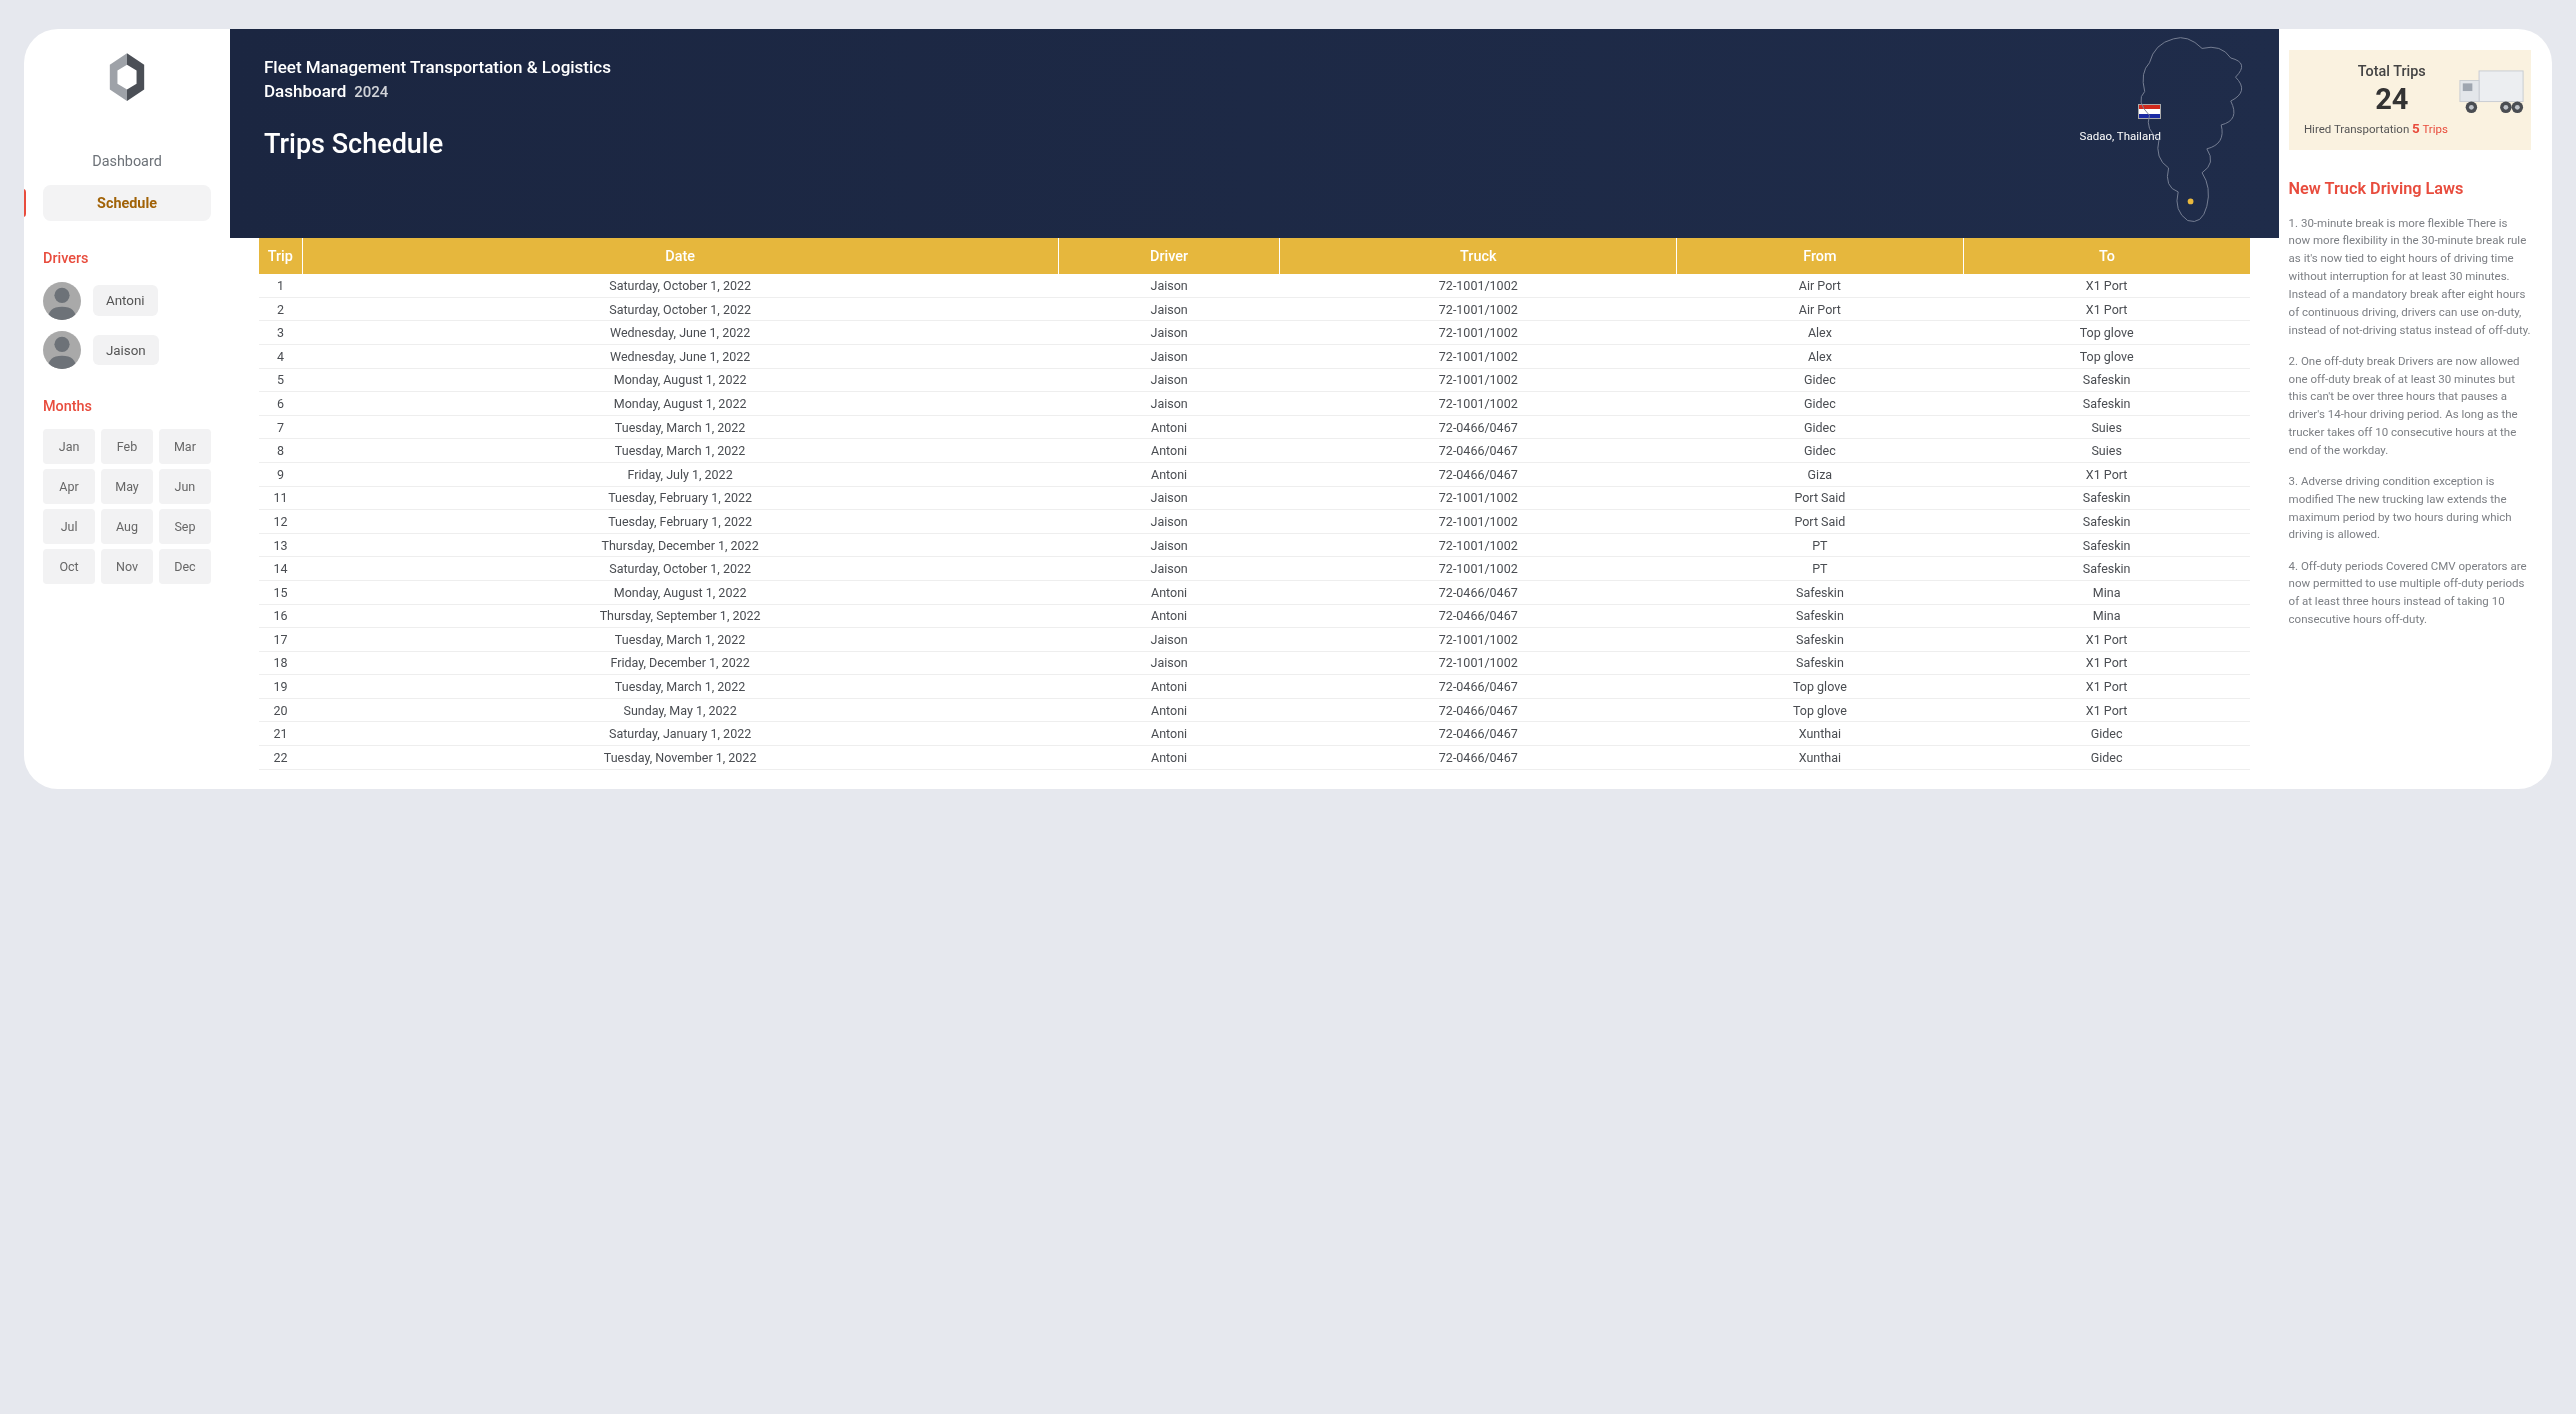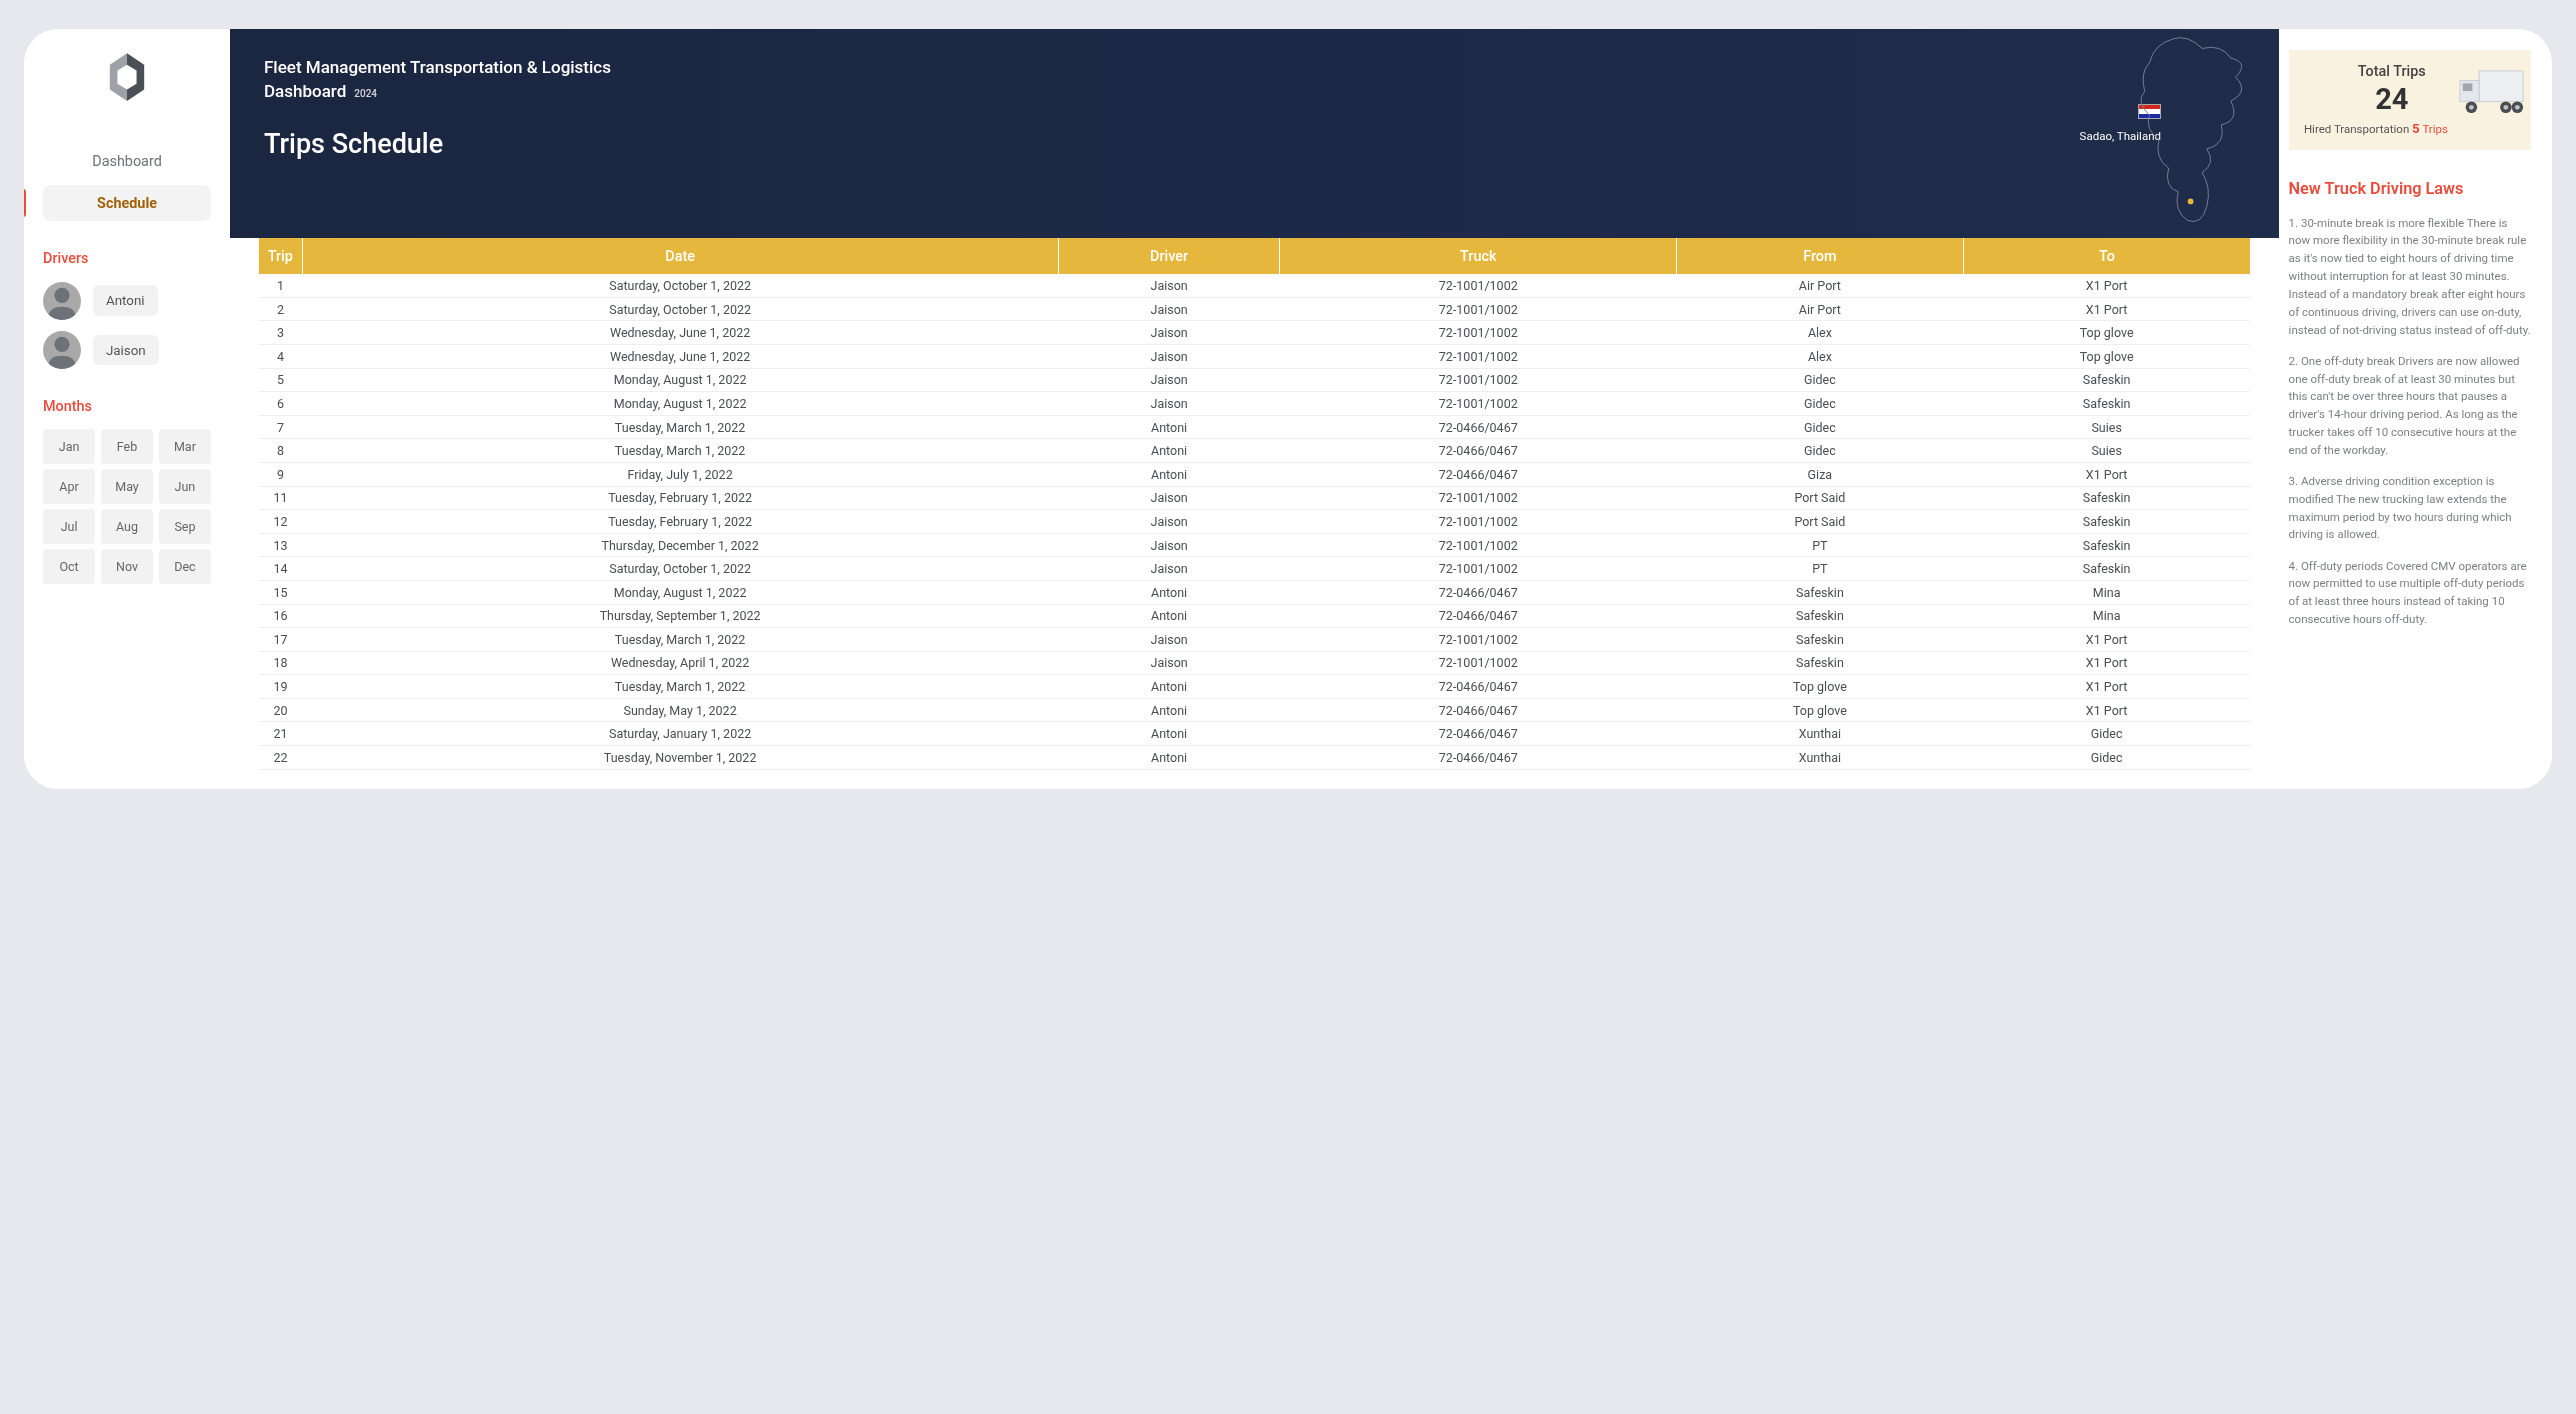--- a/index.html
+++ b/index.html
@@ -106,21 +106,21 @@
   padding: 27px 34px 27px 34px;
   position: relative;
   min-height: 209px;
 }
 .header-title-small {
   font-size: 17px;
   font-weight: 500;
   line-height: 1.4;
 }
 .header-year {
-  font-size: 10px;
+  font-size: 15px;
   opacity: 0.8;
   margin-left: 3.8px;
 }
 .header-title-big {
   font-size: 27px;
   font-weight: 500;
   margin-top: 24px;
 }
 .map-wrap {
   position: absolute;
@@ -432,21 +432,21 @@
             <tr>
               <td>17</td>
               <td>Tuesday, March 1, 2022</td>
               <td>Jaison</td>
               <td>72-1001/1002</td>
               <td>Safeskin</td>
               <td>X1 Port</td>
             </tr>
             <tr>
               <td>18</td>
-              <td>Wednesday, April 1, 2022</td>
+              <td>Friday, December 1, 2022</td>
               <td>Jaison</td>
               <td>72-1001/1002</td>
               <td>Safeskin</td>
               <td>X1 Port</td>
             </tr>
             <tr>
               <td>19</td>
               <td>Tuesday, March 1, 2022</td>
               <td>Antoni</td>
               <td>72-0466/0467</td>

